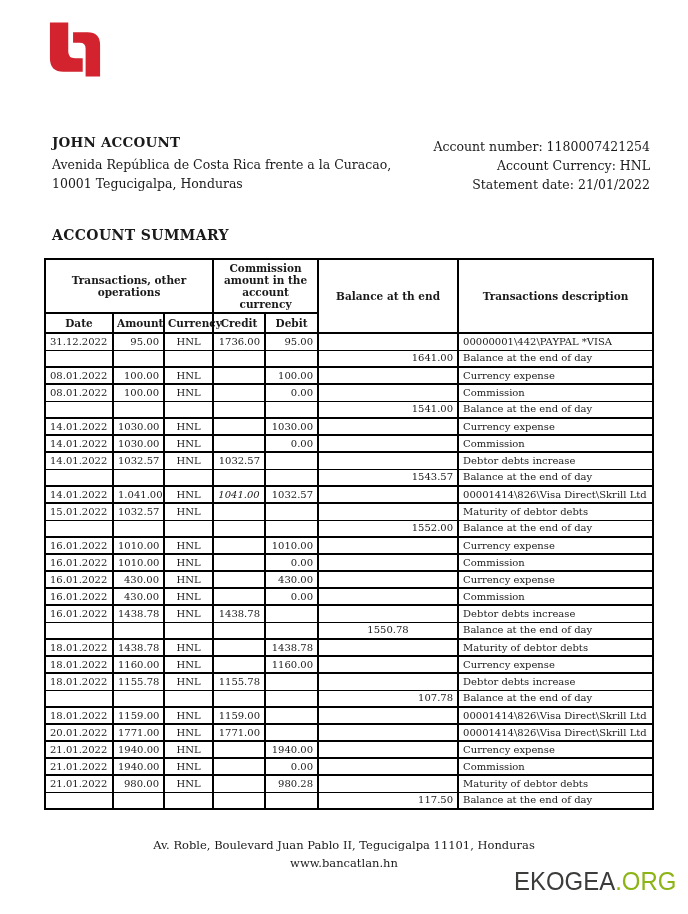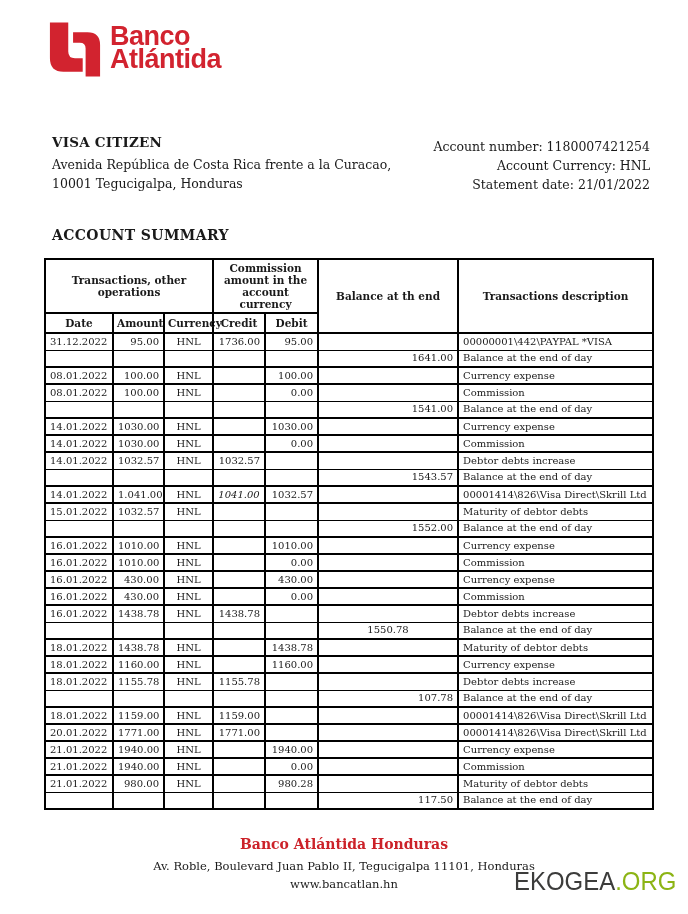--- a/index.html
+++ b/index.html
@@ -76,28 +76,24 @@
 </head>
 <body>
 
 <div class="page">
 
   <div class="logo">
     <svg class="logo-mark" viewBox="0 0 56 56" xmlns="http://www.w3.org/2000/svg">
       <path d="M2,0 H21 V30 Q21,37 28,37 H36 V51 H16 Q2,51 2,37 Z" fill="#D2232F"></path>
       <path d="M26,10 H41 Q54,10 54,23 V56 H39 V27 Q39,21 33,21 H26 Z" fill="#D2232F"></path>
     </svg>
-    <div class="logo-text" style="color:#D2232F;">
-      <div>Banco</div>
-      <div>Atlántida</div>
-    </div>
   </div>
 
   <div class="customer">
-    <div class="customer-name">VISA CITIZEN</div>
+    <div class="customer-name">JOHN ACCOUNT</div>
     <div class="customer-addr">Avenida República de Costa Rica frente a la Curacao,</div>
     <div class="customer-addr">10001 Tegucigalpa, Honduras</div>
   </div>
 
   <div class="account-info">
     <div>Account number: 1180007421254</div>
     <div>Account Currency: HNL</div>
     <div>Statement date: 21/01/2022</div>
   </div>
 
@@ -380,21 +376,20 @@
             <td style="text-align: right;"></td>
             <td style="text-align: right;"></td>
             <td style="text-align: right;">117.50</td>
             <td style="text-align: left;">Balance at the end of day</td>
           </tr>
         </tbody>
     </table>
   </div>
 
   <div class="footer">
-    <div class="footer-bank" style="color:#CC2229;">Banco Atlántida Honduras</div>
     <div class="footer-line">Av. Roble, Boulevard Juan Pablo II, Tegucigalpa 11101, Honduras</div>
     <div class="footer-line">www.bancatlan.hn</div>
   </div>
 
   <div class="watermark">
     <span style="color:#3C3C3B;">EKOGEA</span><span style="color:#8CB414;">.ORG</span>
   </div>
 
 </div>
 

